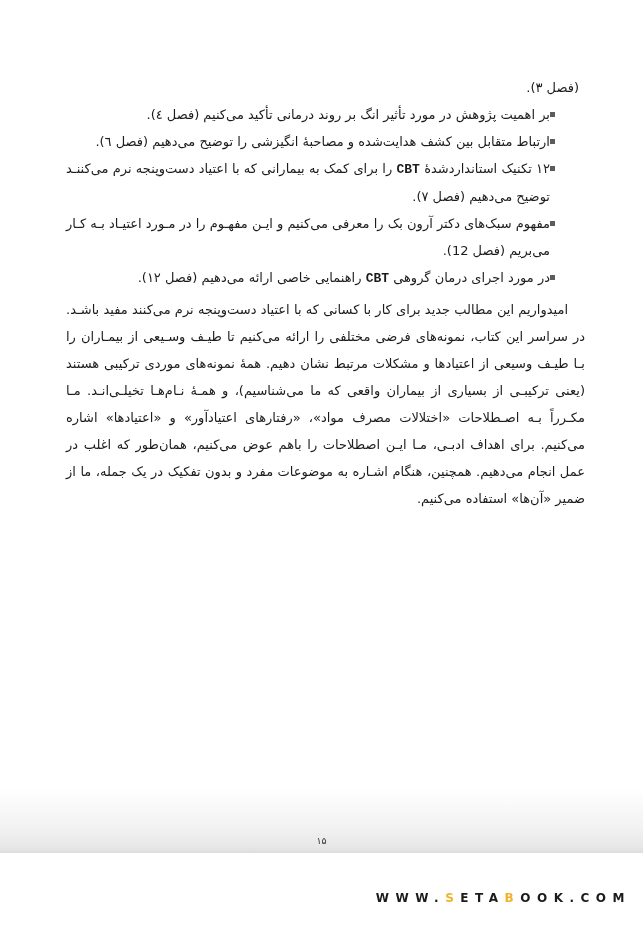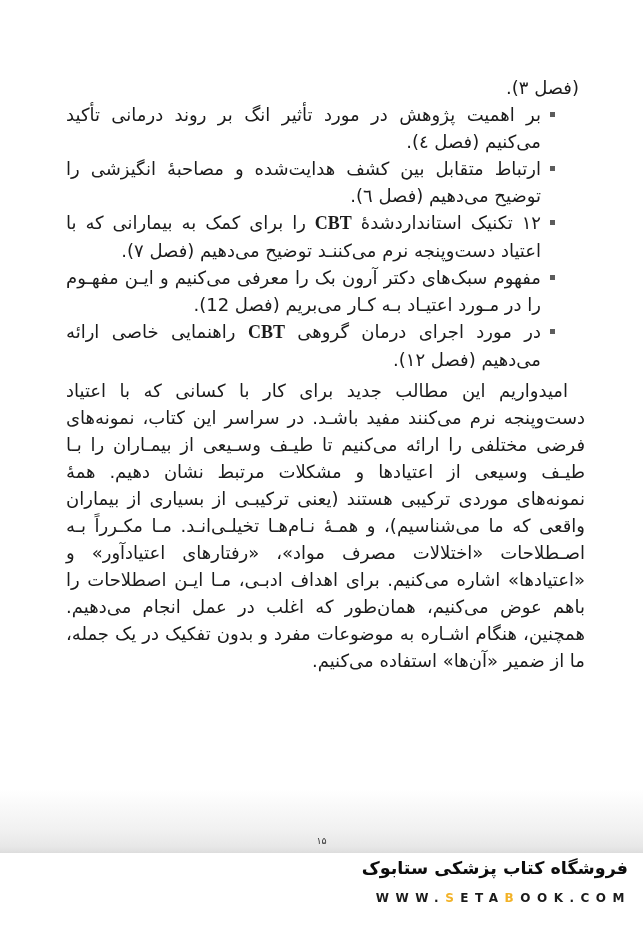--- a/index.html
+++ b/index.html
@@ -11,28 +11,28 @@
   }
   
   .scan { position:absolute; top:0; left:0; right:0; height:853px; background:#ffffff; }
   .scan::after {
     content:""; position:absolute; left:0; right:0; bottom:0; height:64px;
     background:linear-gradient(to bottom, rgba(120,120,120,0) 0%, rgba(120,120,120,0.10) 62%, rgba(110,110,110,0.16) 90%, rgba(100,100,100,0.22) 100%);
     pointer-events:none;
   }
   .content {
     position:absolute; top:74px; right:58px; left:66px;
-    direction:rtl; font-size:18px; line-height:27px; color:#1c1c1c;
+    direction:rtl; font-size:13px; line-height:27px; color:#1c1c1c;
   }
   .intro-line { text-align:right; margin-left:0; margin-right:6px; }
   .bullet-list { padding-right:30px; }
-  .bullet-item { display:flex; gap:9px; text-align:justify;justify-content:center; }
+  .bullet-item { display:flex; text-align:justify;justify-content:center; }
   .bullet-marker { flex:0 0 auto; width:5px; height:5px; background:#5c5c5c; margin-top:11px; }
   .bullet-text { flex:1 1 auto; }
-  .bullet-text b { font-family:Liberation Serif, serif; font-weight:bold; }
+  .bullet-text b { font-family:Liberation Mono, monospace; font-weight:bold; }
   .para { margin-top:4px; text-align:justify; text-indent:17px; }
   .page-num {
     position:absolute; bottom:7px; left:0; right:0; text-align:center;
     direction:rtl; font-size:9.5px; color:#2a2a2a; letter-spacing:2px;
   }
   
   .footer { position:absolute; top:853px; left:0; right:0; bottom:0; background:#ffffff; }
   .store-name {
     position:absolute; top:5px; right:15px; direction:rtl;
     font-size:17.5px; font-weight:bold; color:#0d0d0d;
@@ -81,18 +81,17 @@
             <span class="bullet-marker"></span>
             <span class="bullet-text">در مورد اجرای درمان گروهی <b>CBT</b> راهنمایی خاصی ارائه می‌دهیم (فصل ۱۲).</span>
           </div>
         </div>
       <p class="para">امیدواریم این مطالب جدید برای کار با کسانی که با اعتیاد دست‌وپنجه نرم می‌کنند مفید باشـد. در سراسر این کتاب، نمونه‌های فرضی مختلفی را ارائه می‌کنیم تا طیـف وسـیعی از بیمـاران را بـا طیـف وسیعی از اعتیادها و مشکلات مرتبط نشان دهیم. همهٔ نمونه‌های موردی ترکیبی هستند (یعنی ترکیبـی از بسیاری از بیماران واقعی که ما می‌شناسیم)، و همـهٔ نـام‌هـا تخیلـی‌انـد. مـا مکـرراً بـه اصـطلاحات «اختلالات مصرف مواد»، «رفتارهای اعتیادآور» و «اعتیادها» اشاره می‌کنیم. برای اهداف ادبـی، مـا ایـن اصطلاحات را باهم عوض می‌کنیم، همان‌طور که اغلب در عمل انجام می‌دهیم. همچنین، هنگام اشـاره به موضوعات مفرد و بدون تفکیک در یک جمله، ما از ضمیر «آن‌ها» استفاده می‌کنیم.</p>
     </div>
     <div class="page-num">۱۵</div>
   </div>
 
   <div class="footer">
-    <div class="store-name">فروشگاه کتاب پزشکی ستابوک</div>
     <div class="site-url" id="site-url"><span>W</span><span>W</span><span>W</span><span>.</span><span class="hl">S</span><span>E</span><span>T</span><span>A</span><span class="hl">B</span><span>O</span><span>O</span><span>K</span><span>.</span><span>C</span><span>O</span><span>M</span></div>
 
   </div>
 
 </div>
 
 </body></html>

